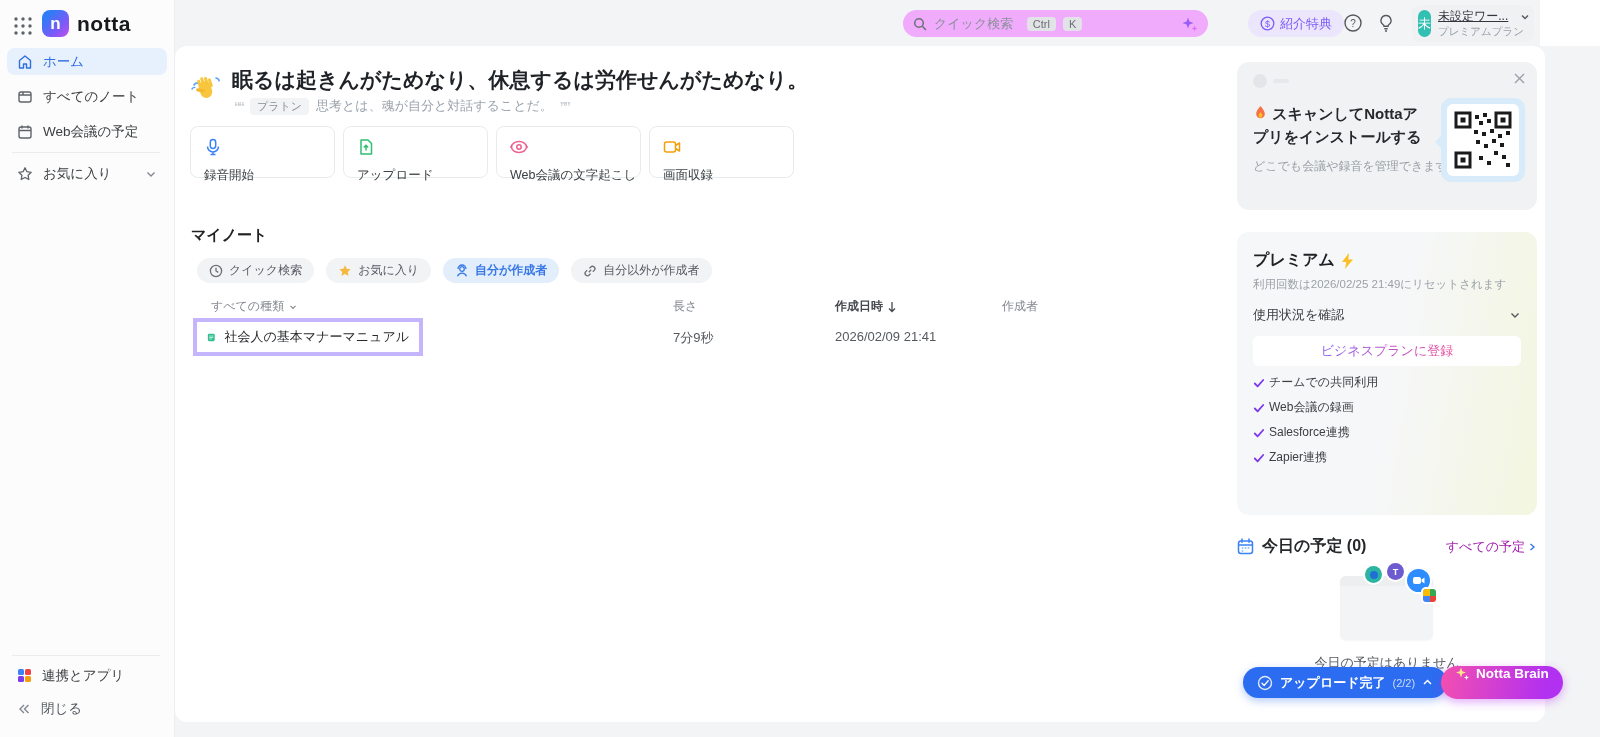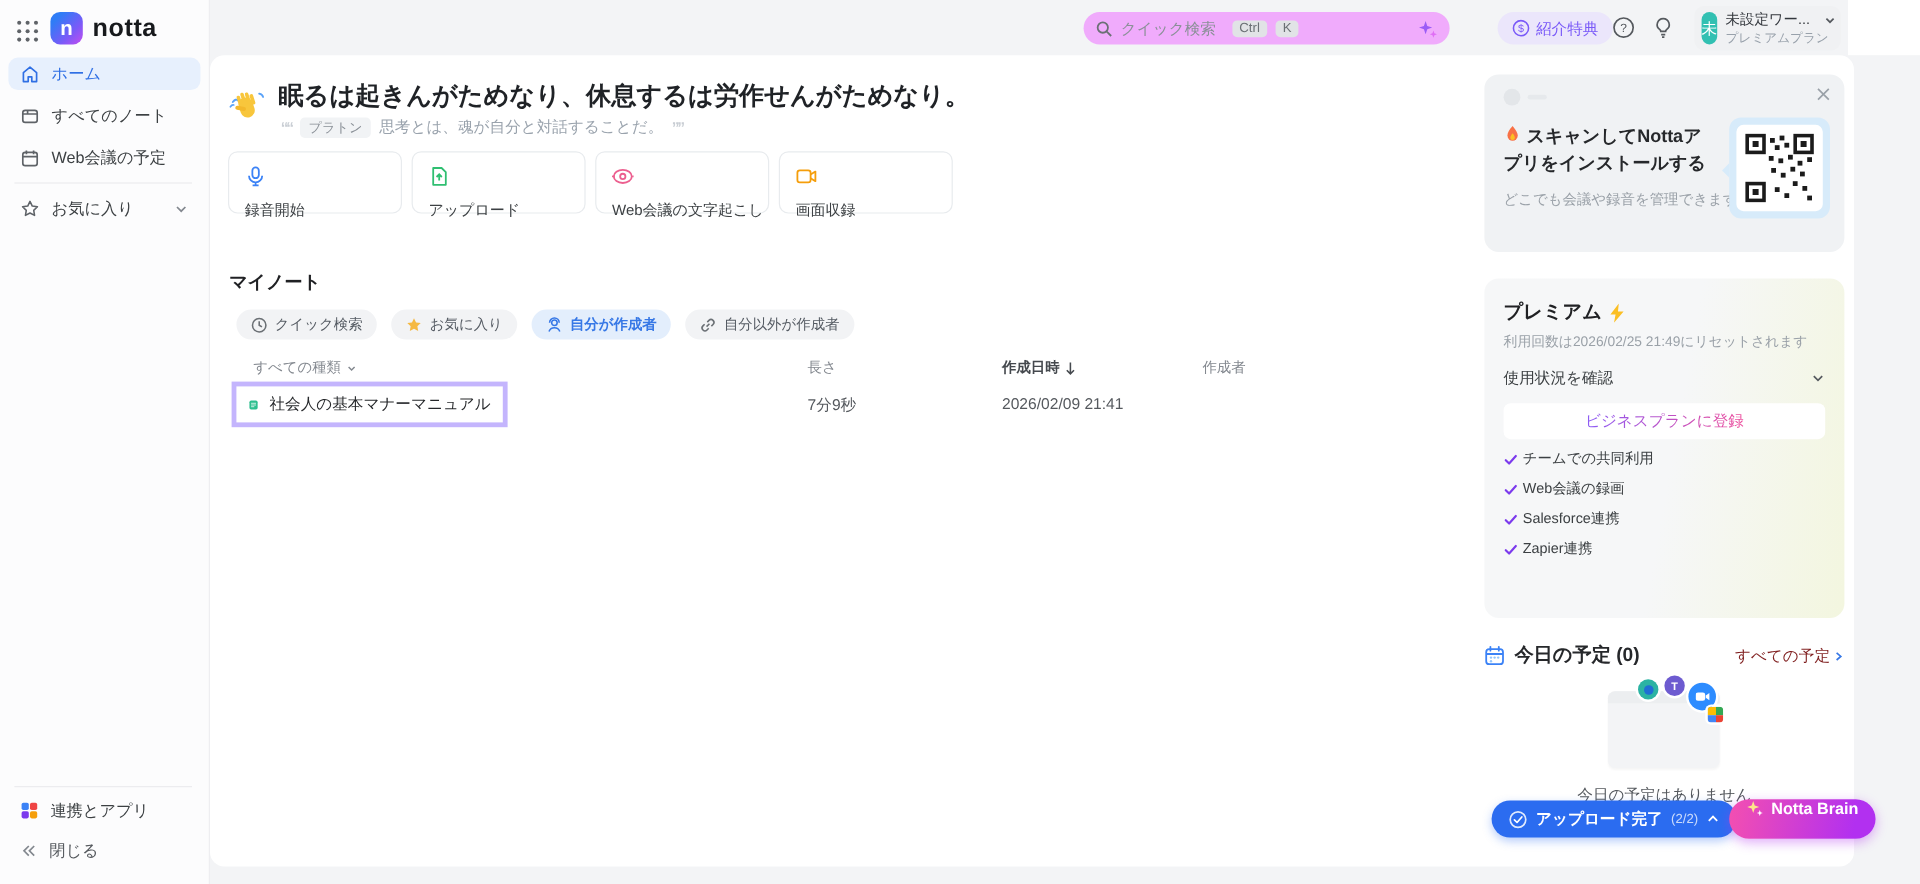--- a/index.html
+++ b/index.html
@@ -19,21 +19,21 @@
 
   
   .search-bar { position:absolute; left:903px; top:10px; width:305px; height:27px; border-radius:14px; background:#f0abfc; display:flex; align-items:center; gap:7px; padding:0 10px; }
   .search-bar input { flex:1; border:0; outline:0; background:transparent; font-size:13px; color:#3c4043; font-family:inherit; min-width:20px; }
   .search-bar input::placeholder { color:#8a9097; }
   .kbd { background:#e1e3e6; color:#6b7075; font-size:11px; border-radius:4px; padding:1px 6px; }
   .referral-pill { position:absolute; left:1248px; top:10px; height:27px; border-radius:14px; background:#ebe6fb; color:#7a5af8; font-size:13px; display:flex; align-items:center; gap:5px; padding:0 12px; }
   .icon-btn { position:absolute; top:13px; width:20px; height:20px; color:#55595e; }
   .account-pill { position:absolute; left:1412px; top:5px; width:122px; height:37px; background:#f0f1f3; border-radius:8px; display:flex; align-items:center; gap:7px; padding:0 6px; }
   .avatar { width:27px; height:27px; border-radius:7px; background:#32c0b2; color:#fff; font-size:13px; display:flex; align-items:center; justify-content:center; }
-  .acct-name { font-size:12px; color:#33373d; display:flex; align-items:center; gap:12px; white-space:nowrap; }
+  .acct-name { font-size:12px; color:#33373d; display:flex; align-items:center; gap:12px; white-space:nowrap;text-decoration:underline; }
   .acct-plan { font-size:10.5px; color:#98a1ab; white-space:nowrap; }
   .corner-box { position:absolute; left:1540px; top:0; width:60px; height:46px; background:#ffffff; }
 
   
   .panel { position:absolute; left:175px; top:46px; width:1370px; height:676px; background:#fff; border-radius:12px; z-index:1; }
   .greet-title { position:absolute; left:57px; top:20px; font-size:21px; font-weight:bold; color:#1f2226; }
   .hand { position:absolute; left:14px; top:26px; }
   .quote-row { position:absolute; left:59px; top:51px; display:flex; align-items:center; gap:7px; font-size:13px; color:#9aa3ad; }
   .qmark { color:#c9ced4; font-weight:bold; letter-spacing:-2px; }
   .author-badge { background:#f1f3f5; color:#8a9097; font-size:11px; border-radius:4px; padding:1px 7px; }
@@ -69,21 +69,21 @@
   .pm-reset { margin-top:6px; font-size:11.5px; color:#9aa1a8; }
   .pm-toggle { margin-top:14px; font-size:13px; color:#3c4043; display:flex; align-items:center; justify-content:space-between; cursor:pointer; }
   .pm-btn { margin-top:12px; width:268px; height:30px; background:#fff; border-radius:6px; display:flex; align-items:center; justify-content:center; font-size:13px; cursor:pointer; }
   .pm-btn span { background:linear-gradient(90deg,#8b5cf6,#ec4899); -webkit-background-clip:text; background-clip:text; color:transparent; }
   .pm-feat-title { margin-top:16px; font-size:13px; font-weight:bold; color:#3c4043; }
   .pm-feat { margin-top:8px; font-size:12px; color:#3c4043; display:flex; align-items:center; gap:4px; }
 
   .sched { position:absolute; left:1062px; top:490px; width:300px; height:186px; }
   .sched-head { display:flex; align-items:center; gap:8px; }
   .sched-title { font-size:16px; font-weight:bold; color:#26282b; flex:1; margin-left:0; }
-  .sched-link { font-size:13px; color:#7f1d1d; cursor:pointer; display:flex; align-items:center; gap:2px; }
+  .sched-link { font-size:13px; color:#a21caf; cursor:pointer; display:flex; align-items:center; gap:2px; }
   .mock-win { position:absolute; left:103px; top:40px; width:93px; height:64px; background:#f3f4f6; border-radius:6px; box-shadow:0 1px 2px rgba(0,0,0,.04); }
   .mock-win:before { content:""; position:absolute; left:0; top:0; right:0; height:10px; background:#eceef0; border-radius:6px 6px 0 0; }
   .app-dot { position:absolute; border-radius:50%; display:flex; align-items:center; justify-content:center; }
   .sched-empty { position:absolute; left:0; top:118px; width:100%; text-align:center; font-size:13px; color:#55595e; }
 
   
   .toast-upload { position:absolute; left:1243px; top:667px; height:31px; border-radius:16px; background:#2b6cf0; color:#fff; display:flex; align-items:center; gap:7px; padding:0 14px; z-index:5; box-shadow:0 3px 8px rgba(43,108,240,.35); cursor:pointer; }
   .toast-upload .t-label { font-size:13px; font-weight:bold; }
   .toast-upload .t-count { font-size:11px; color:rgba(255,255,255,.75); }
   .toast-brain { position:absolute; left:1441px; top:666px; height:33px; border-radius:17px; background:linear-gradient(100deg,#f44fb0 0%,#b230f0 85%); color:#fff; display:flex; align-items:flex-start; gap:6px; padding:0 14px; z-index:5; box-shadow:0 3px 10px rgba(178,48,240,.4); cursor:pointer; }

